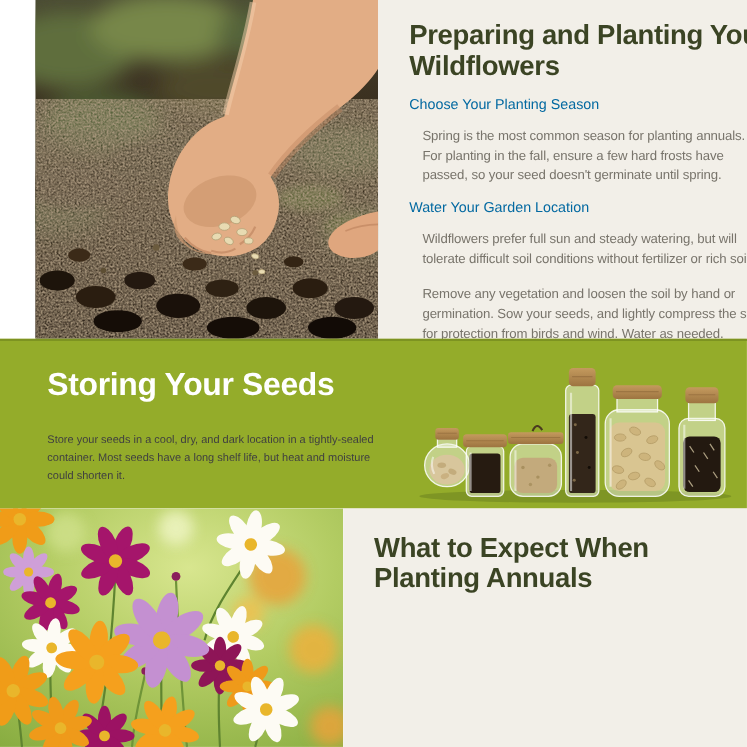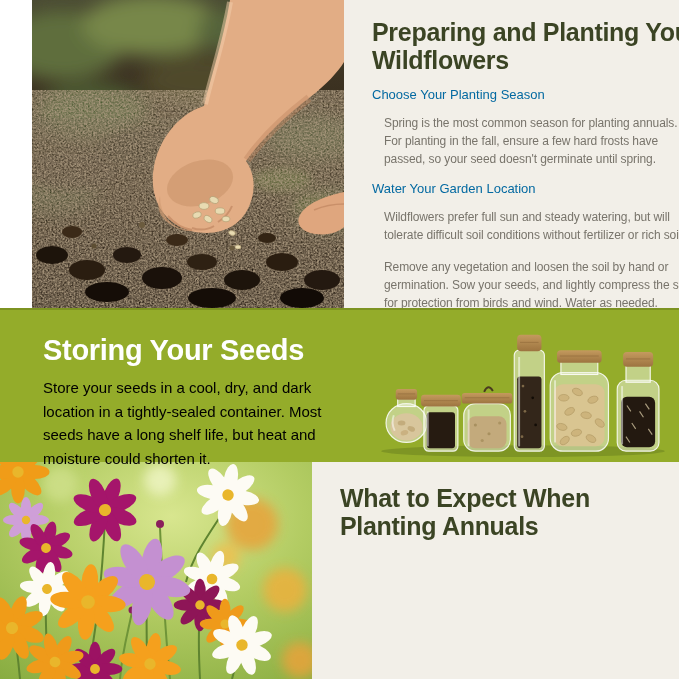--- a/index.html
+++ b/index.html
@@ -13,23 +13,23 @@
   .content{flex:1 1 auto;background:#f2efe8;padding:18px 8px 0 28px;box-sizing:border-box;}
   .content h1{margin:0 0 12px 0;font-size:25px;line-height:1.13;font-weight:700;
               color:#3b4424;letter-spacing:-0.3px;max-width:330px;}
   .tip{margin:0 0 13px 0;}
   .tip h3{margin:0 0 3px 0;font-size:13px;font-weight:400;color:#0369a1;}
   .content p, .tip p{margin:12px;font-size:12px;line-height:1.52;color:#78746b;
               letter-spacing:-0.1px;max-width:332px;}
   .band{height:154px;background:#94ac2a;border-top:2px solid #7d9321;
         box-sizing:border-box;position:relative;}
   .band-text{position:absolute;left:43px;top:24px;}
-  .band-text h2{margin:0 0 9px 0;font-size:29px;font-weight:700;color:#ffffff;
+  .band-text h2{margin:0 0 26px 0;font-size:29px;font-weight:700;color:#ffffff;
         letter-spacing:-0.3px;}
-  .band-text p{margin:0;font-size:15px;line-height:1.58;color:#000000;max-width:320px;}
+  .band-text p{margin:0;font-size:10px;line-height:1.58;color:#404040;max-width:320px;}
   .jars{position:absolute;right:8px;bottom:4px;width:296px;height:136px;}
   .jars svg{display:block;width:100%;height:100%;}
   .bottom-content{padding-top:22px;}
 </style>
 </head>
 <body>
 
 <div class="page">
 
   <section class="row row-top">

